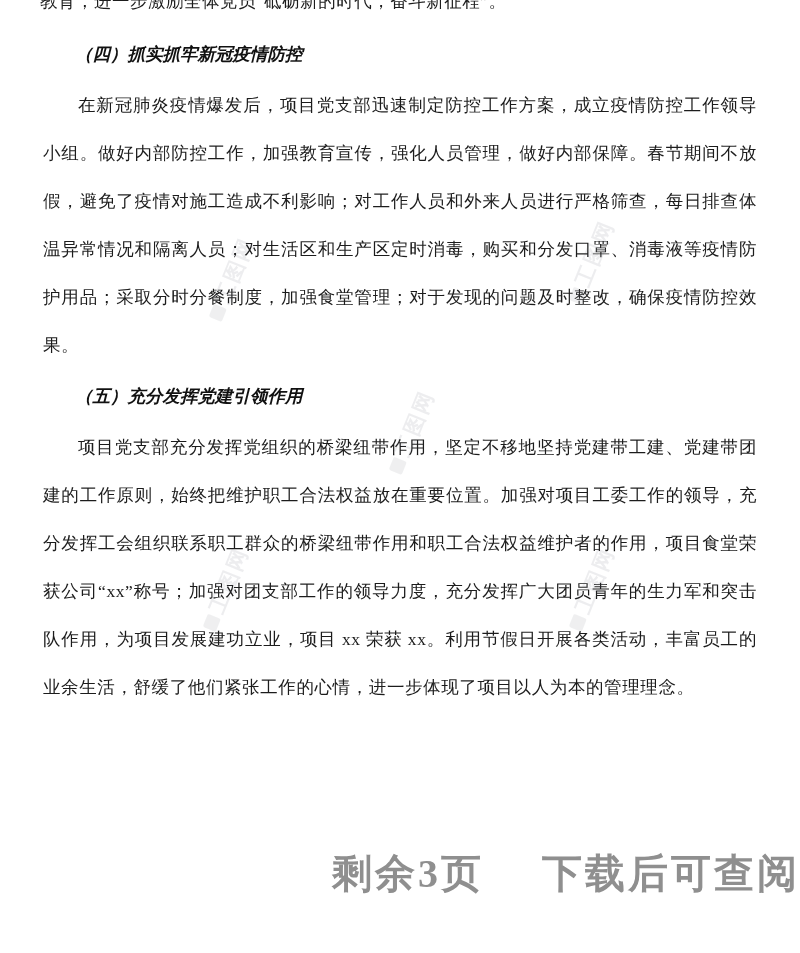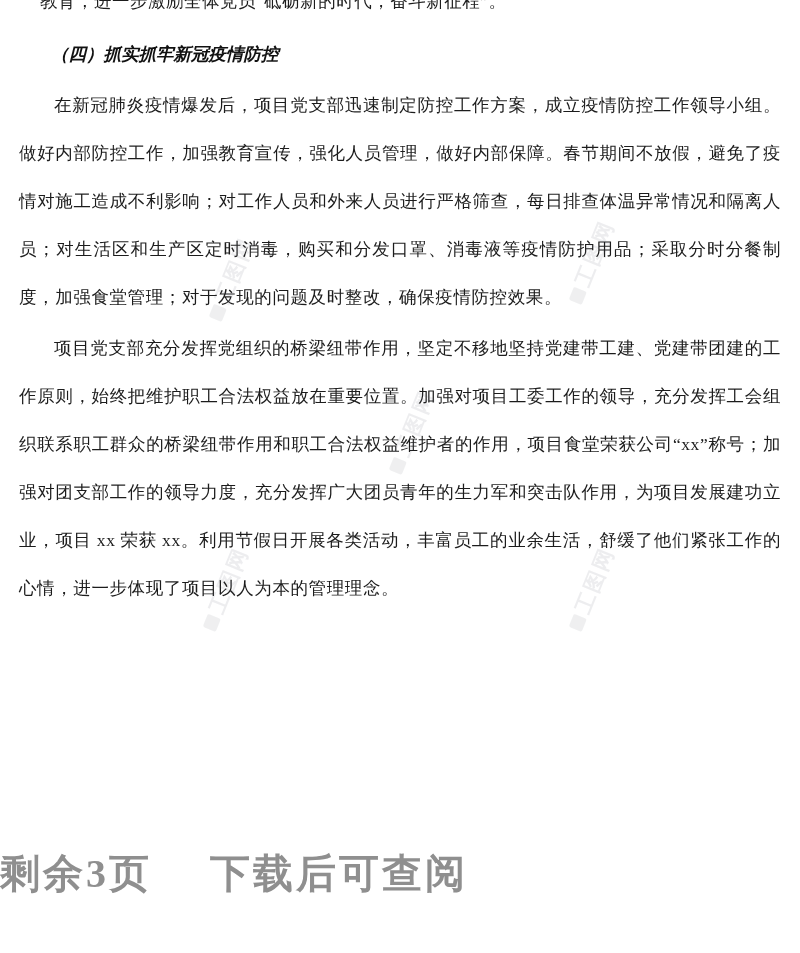--- a/index.html
+++ b/index.html
@@ -11,21 +11,21 @@
     width: 800px;
     height: 953px;
     position: relative;
     overflow: hidden;
     font-family: "Liberation Serif", "DejaVu Serif", serif;
     color: #1c1c1c;
   }
   .page {
     position: absolute;
     inset: 0;
-    padding: 0 16px;
+    padding: 0 40px;
     box-sizing: border-box;
   }
   
   .clipped-line {
     position: absolute;
     top: -11px;
     left: 40px;
     right: 40px;
     font-size: 17.5px;
     line-height: 24px;
@@ -81,21 +81,21 @@
     color: #55596a;
     white-space: nowrap;
     letter-spacing: 2px;
   }
   
   .footer-wm {
     position: absolute;
     top: 848px;
     left: 0;
     width: 100%;
-    text-align: left;
+    text-align: right;
     font-family: "Liberation Serif", "DejaVu Serif", serif;
     font-weight: 700;
     font-size: 40px;
     line-height: 52px;
     color: #8f8f8f;
     letter-spacing: 3px;
   }
   .footer-wm .seg-left {
     margin-right: 58px;
   }
@@ -105,20 +105,21 @@
 
 <div class="page">
 
   <div class="clipped-line">教育，进一步激励全体党员“砥砺新的时代，奋斗新征程”。</div>
 
   <div class="content">
 
     <p class="sec-heading">（四）抓实抓牢新冠疫情防控</p>
     <p class="para">在新冠肺炎疫情爆发后，项目党支部迅速制定防控工作方案，成立疫情防控工作领导小组。做好内部防控工作，加强教育宣传，强化人员管理，做好内部保障。春节期间不放假，避免了疫情对施工造成不利影响；对工作人员和外来人员进行严格筛查，每日排查体温异常情况和隔离人员；对生活区和生产区定时消毒，购买和分发口罩、消毒液等疫情防护用品；采取分时分餐制度，加强食堂管理；对于发现的问题及时整改，确保疫情防控效果。</p>
 
+    <p class="sec-heading">（五）充分发挥党建引领作用</p>
     <p class="para">项目党支部充分发挥党组织的桥梁纽带作用，坚定不移地坚持党建带工建、党建带团建的工作原则，始终把维护职工合法权益放在重要位置。加强对项目工委工作的领导，充分发挥工会组织联系职工群众的桥梁纽带作用和职工合法权益维护者的作用，项目食堂荣获公司“xx”称号；加强对团支部工作的领导力度，充分发挥广大团员青年的生力军和突击队作用，为项目发展建功立业，项目 xx 荣获 xx。利用节假日开展各类活动，丰富员工的业余生活，舒缓了他们紧张工作的心情，进一步体现了项目以人为本的管理理念。</p>
 
 
   </div>
 
   <div class="wm" style="left:188px; top:265px;">
     <span class="wm-logo"></span>
     <span class="wm-text">工图网</span>
   </div>
   <div class="wm" style="left:548px; top:248px;">

